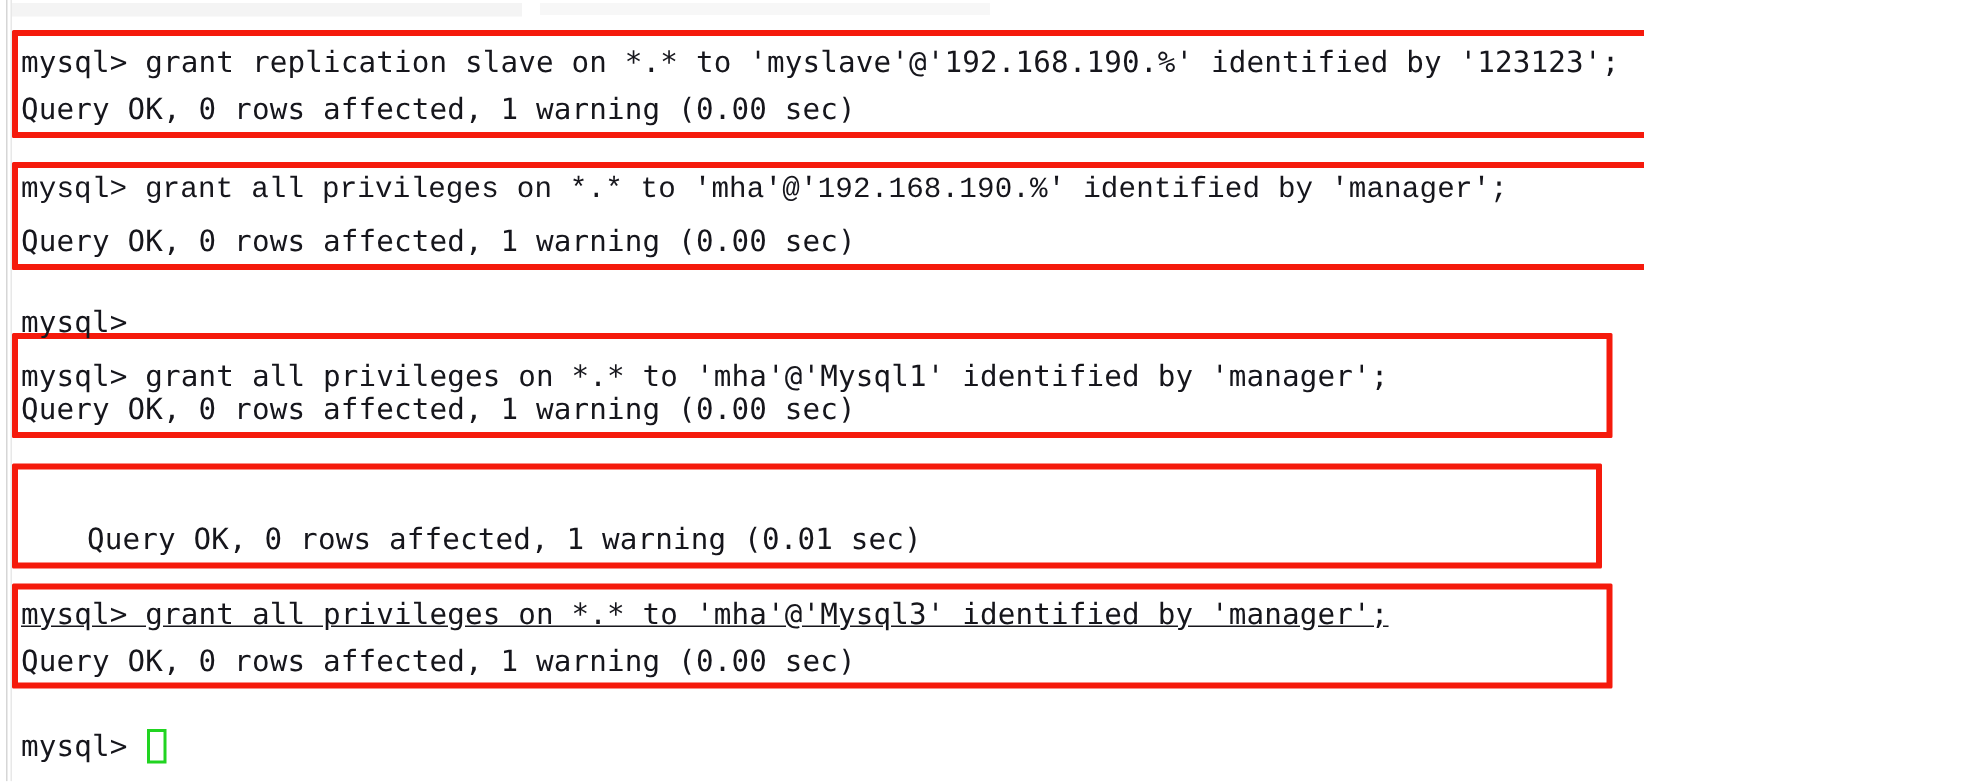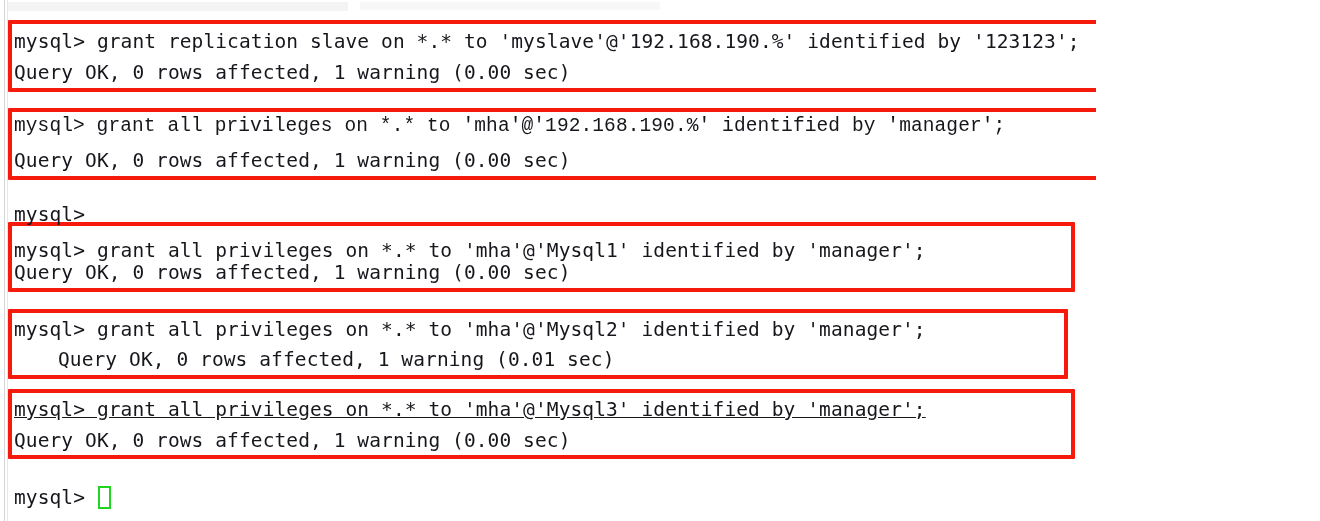--- a/index.html
+++ b/index.html
@@ -119,21 +119,20 @@
   <div class="redbox" id="b3" style="left: 8px; top: 309px; width: 1060px; height: 70px; border-color: rgb(245, 26, 12);"></div>
   <div class="redbox" id="b4" style="left: 8px; top: 389px; width: 1067px; height: 70px; border-color: rgb(245, 26, 12);"></div>
 
   <div class="term-line" id="t0" style="left: 14px; top: 31px;">mysql&gt; grant replication slave on *.* to 'myslave'@'192.168.190.%' identified by '123123';</div>
   <div class="term-line" id="t1" style="left: 14px; top: 62px;">Query OK, 0 rows affected, 1 warning (0.00 sec)</div>
   <div class="term-line" id="t2" style="left: 14px; top: 116px; font-family: Liberation Mono, monospace;">mysql&gt; grant all privileges on *.* to 'mha'@'192.168.190.%' identified by 'manager';</div>
   <div class="term-line" id="t3" style="left: 14px; top: 150px;">Query OK, 0 rows affected, 1 warning (0.00 sec)</div>
   <div class="term-line" id="t4" style="left: 14px; top: 204px;">mysql&gt;</div>
   <div class="term-line" id="t5" style="left: 14px; top: 240px;">mysql&gt; grant all privileges on *.* to 'mha'@'Mysql1' identified by 'manager';</div>
   <div class="term-line" id="t6" style="left: 14px; top: 262px;">Query OK, 0 rows affected, 1 warning (0.00 sec)</div>
-  <div class="term-line" id="t7" style="left: 14px; top: 319px;">mysql&gt; grant all privileges on *.* to 'mha'@'Mysql2' identified by 'manager';</div>
   <div class="term-line" id="t8" style="left: 14px; top: 349px; margin-left: 44px;">Query OK, 0 rows affected, 1 warning (0.01 sec)</div>
   <div class="term-line" id="t9" style="left: 14px; top: 399px; text-decoration: underline;">mysql&gt; grant all privileges on *.* to 'mha'@'Mysql3' identified by 'manager';</div>
   <div class="term-line" id="t10" style="left: 14px; top: 430px;">Query OK, 0 rows affected, 1 warning (0.00 sec)</div>
   <div class="term-line" id="t11" style="left: 14px; top: 487px;">mysql&gt;</div>
 
   <div class="cursor-block" id="cursor" style="left: 98px; top: 486px; border-color: rgb(33, 212, 33);"></div>
 
   <div class="red-label" id="lbl" style="left: 1108px; top: 280px; color: #8b5cf6;">master节点</div>
 
   <div class="watermark" id="wm" style="left: 1146px; top: 487px; color: #ef4444;">CSDN @小冯同学。</div>

